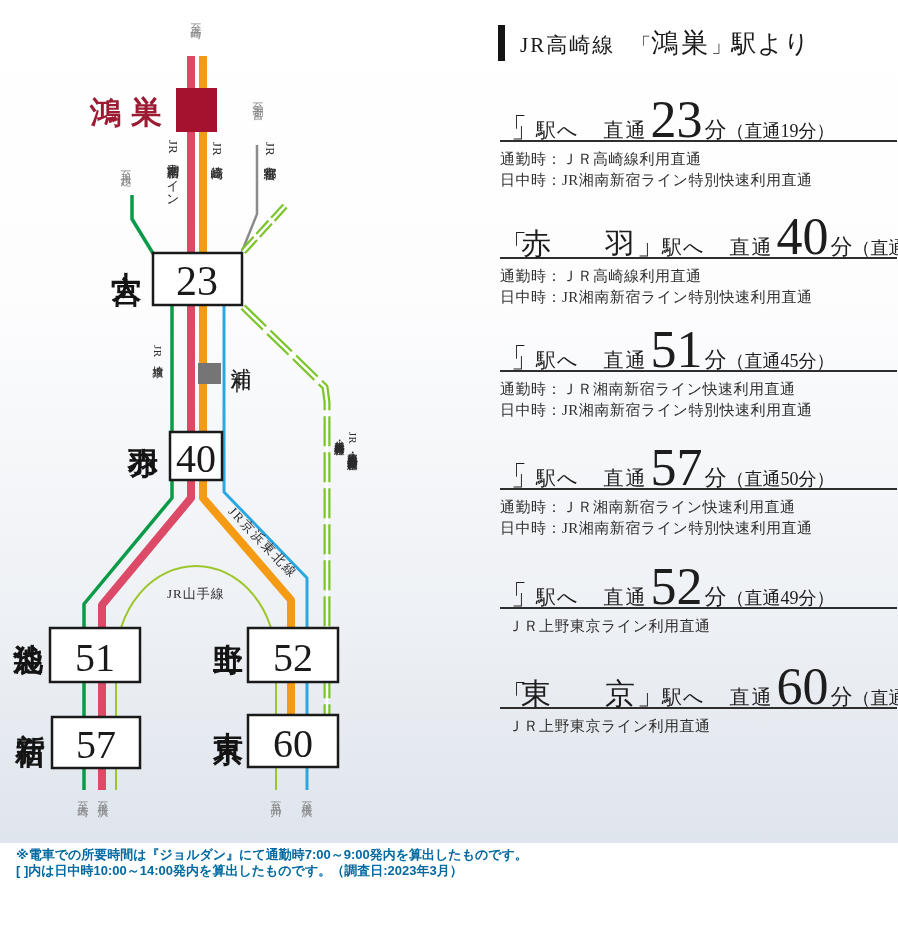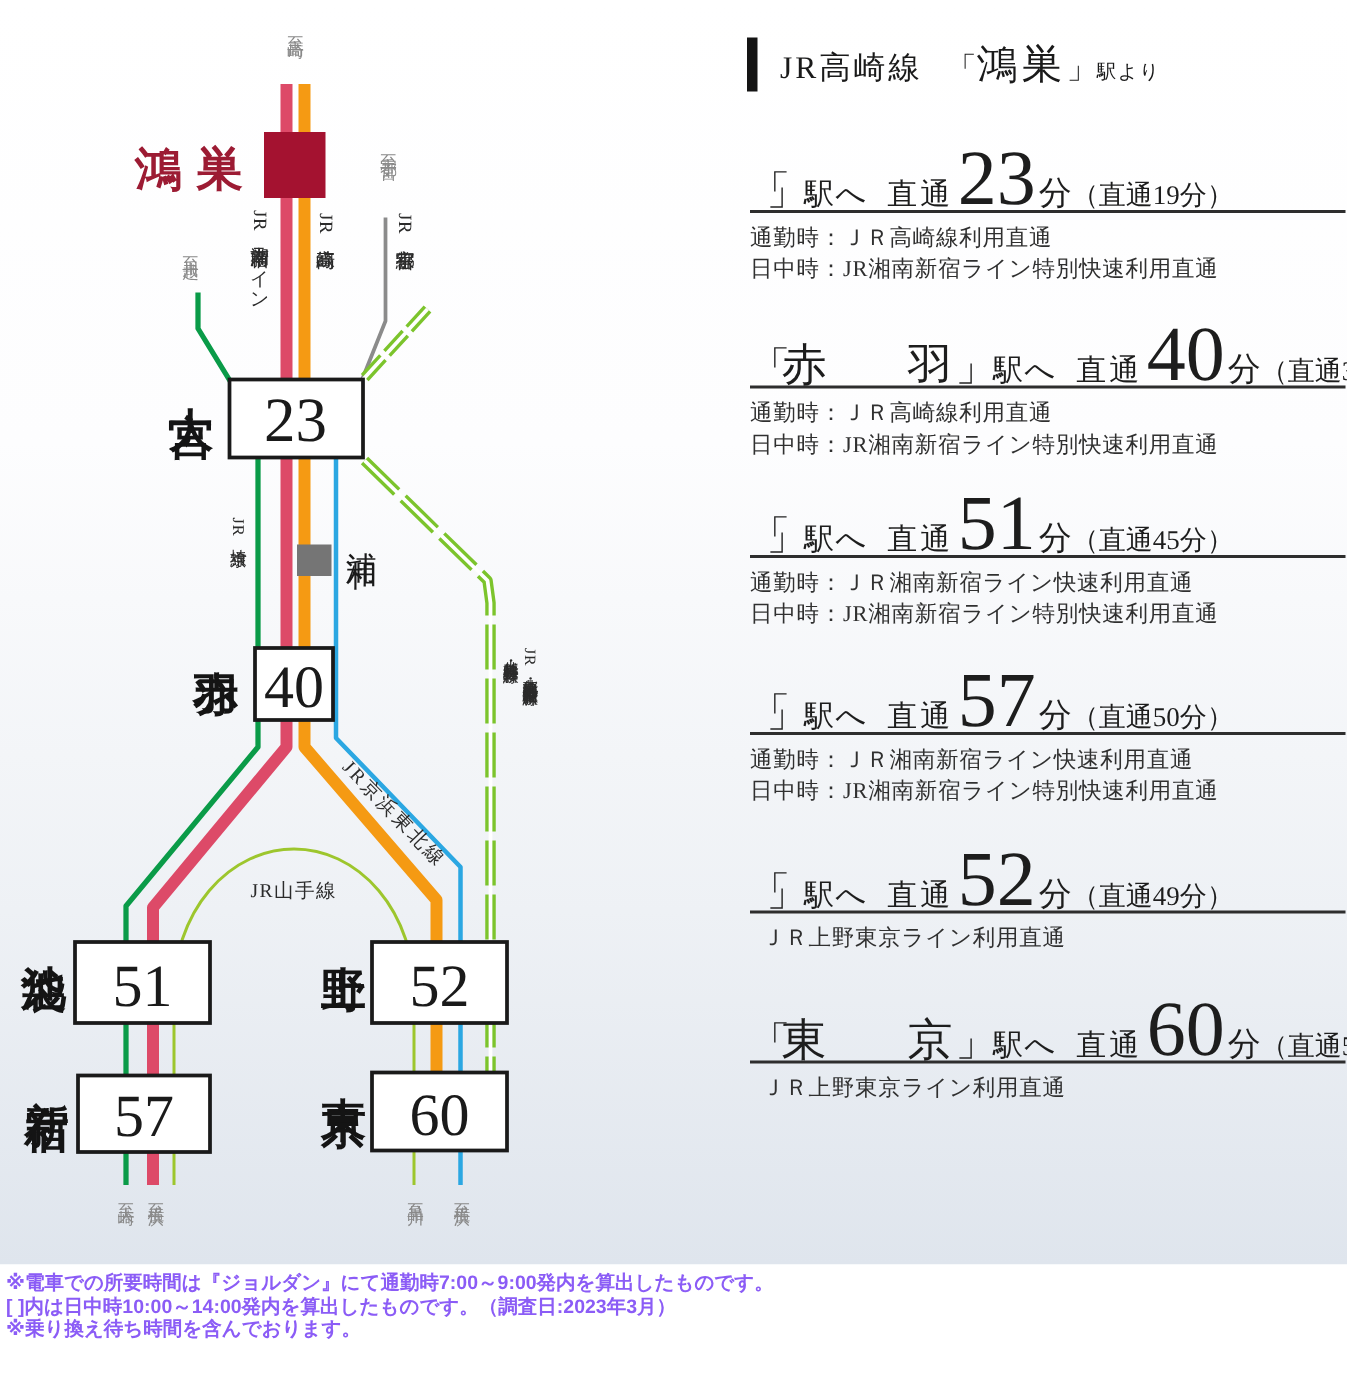--- a/index.html
+++ b/index.html
@@ -20,37 +20,37 @@
   .shinkansen-label{font-size:10.5px;color:#2b2b2b;line-height:13px;white-space:pre-line;letter-spacing:0.5px;}
   .keihin-label{font-size:13px;color:#2b2b2b;letter-spacing:2px;transform:rotate(46deg);transform-origin:0 0;white-space:nowrap;}
   .yamanote-label{font-size:13px;color:#2b2b2b;letter-spacing:1px;white-space:nowrap;}
 
   .panel-header{position:absolute;left:498px;top:25px;display:flex;align-items:baseline;color:#1a1a1a;white-space:nowrap;}
   .header-bar{width:7px;height:36px;background:#141414;margin-right:15px;align-self:center;}
   .h-line{font-size:21px;letter-spacing:2px;}
   .h-open{font-size:20px;margin-left:16px;}
   .h-station{font-size:27px;letter-spacing:3px;}
   .h-close{font-size:20px;}
-  .h-suffix{font-size:13px;letter-spacing:1px;}
+  .h-suffix{font-size:25px;letter-spacing:1px;}
 
   .entry{position:absolute;left:500px;width:397px;}
   .entry-title{display:flex;align-items:baseline;height:49px;color:#1d1d1d;white-space:nowrap;}
   .t-open{font-size:27px;margin-right:-6px;}
   .t-close{font-size:27px;margin-left:-10px;margin-right:-2px;}
   .t-name{font-size:30px;letter-spacing:12px;}
   .t-eki{font-size:20px;letter-spacing:1px;}
-  .t-chokutsu{font-size:20px;margin-left:13px;letter-spacing:2px;}
+  .t-chokutsu{font-size:20px;margin-left:25px;letter-spacing:2px;}
   .t-min{font-size:52px;margin-left:3px;}
   .t-fun{font-size:22px;margin-left:2px;}
   .t-paren{font-size:18px;}
   .entry-rule{height:2px;background:#2e2e2e;margin-top:1px;}
   .entry-notes{margin-top:7px;font-size:15px;line-height:21px;color:#303030;letter-spacing:0.5px;}
 
-  .footnotes{position:absolute;left:4px;top:847px;font-family:"Liberation Sans","DejaVu Sans",sans-serif;
-             font-weight:bold;font-size:13px;line-height:15.6px;color:#8b5cf6;}
+  .footnotes{position:absolute;left:16px;top:847px;font-family:"Liberation Sans","DejaVu Sans",sans-serif;
+             font-weight:bold;font-size:13px;line-height:15.6px;color:#0369a1;}
 </style>
 </head>
 <body>
 
 <div class="stage">
   <div class="main-bg"></div>
   <div class="footer-band"></div>
 
   <svg width="480" height="843" viewBox="0 0 480 843">
 
@@ -233,15 +233,14 @@
     </div>
     <div class="entry-rule"></div>
     <div class="entry-notes" style="padding-left:8px;">
       <div>ＪＲ上野東京ライン利用直通</div>
     </div>
   </div>
 
   <div class="footnotes">
     <div>※電車での所要時間は『ジョルダン』にて通勤時7:00～9:00発内を算出したものです。</div>
     <div>[ ]内は日中時10:00～14:00発内を算出したものです。（調査日:2023年3月）</div>
-    <div>※乗り換え待ち時間を含んでおります。</div>
   </div>
 </div>
 
 </body></html>

